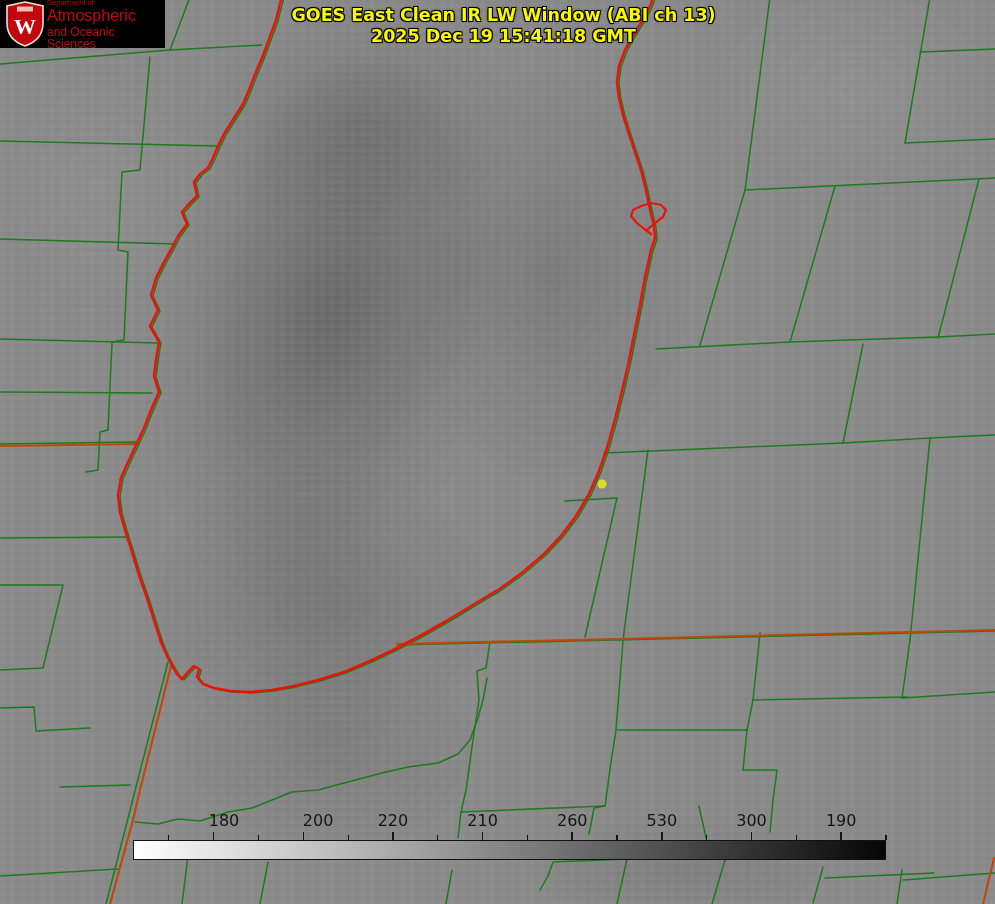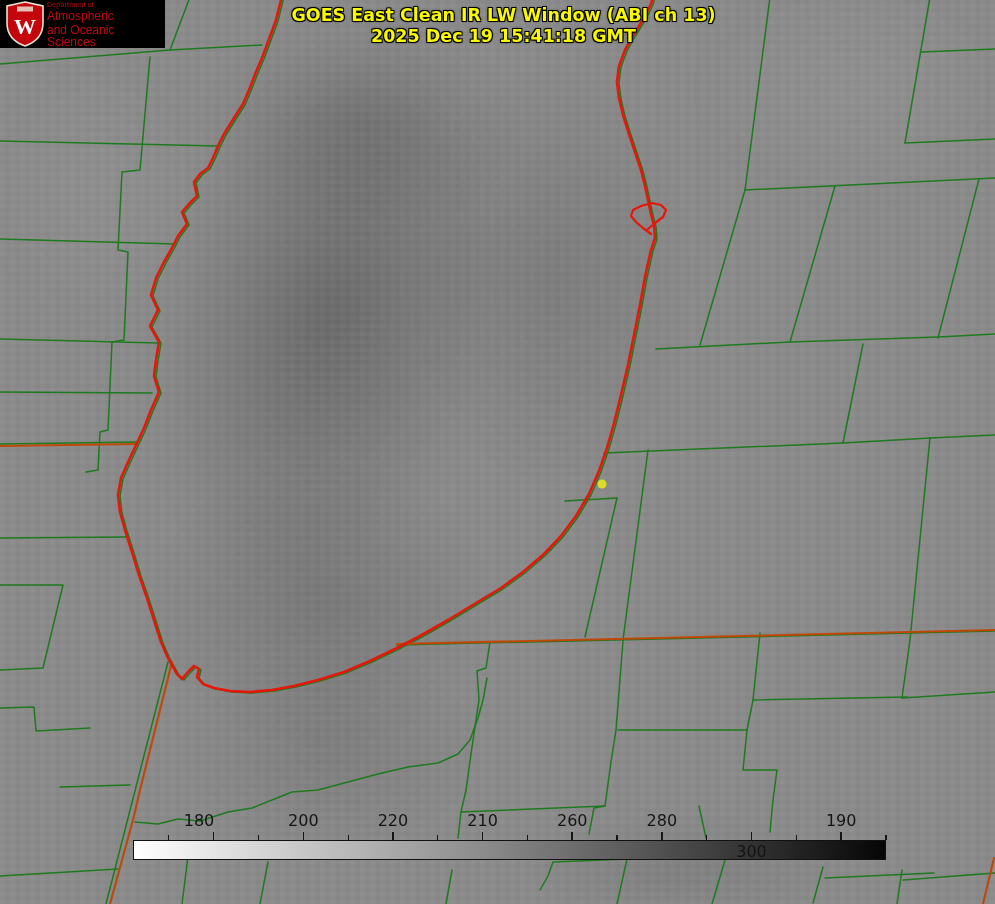--- a/index.html
+++ b/index.html
@@ -32,21 +32,21 @@
       repeating-linear-gradient(0deg,rgba(255,255,255,.016) 0 4px,rgba(0,0,0,.016) 4px 8px),
       repeating-linear-gradient(90deg,rgba(255,255,255,.014) 0 5px,rgba(0,0,0,.014) 5px 10px);}
   
   svg.map{position:absolute;left:0;top:0;}
   
   .logo{position:absolute;left:0;top:0;width:165px;height:48px;background:var(--logo-bg,#000);
         display:flex;align-items:center;}
   .crest{flex:0 0 40px;height:46px;margin:1px 2px 1px 5px;}
   .logo-text{color:var(--logo-text,#c5050c);line-height:1;padding-top:1px;}
   .logo-dept{font-size:7px;letter-spacing:.2px;margin-bottom:2px;}
-  .logo-l1{font-size:12px;margin-bottom:2px;}
+  .logo-l1{font-size:16px;margin-bottom:2px;}
   .logo-l2{font-size:12px;}
   
   .title{position:absolute;left:0;right:0;top:5px;text-align:center;
          transform:translateX(6px);
          color:var(--title-color,#f8f800);font-weight:bold;font-size:17.5px;line-height:21px;
          font-family:"DejaVu Sans","Liberation Sans",sans-serif;
          text-shadow:-1px -1px 0 #000,1px -1px 0 #000,-1px 1px 0 #000,1px 1px 0 #000,0 0 3px #000;}
   
   .colorbar{position:absolute;left:133px;top:840px;width:753px;height:20px;
             border:1px solid var(--cbar-border,#111);
@@ -156,33 +156,33 @@
     </div>
   </div>
 
   <div class="title">
     <div>GOES East Clean IR LW Window (ABI ch 13)</div>
     <div>2025 Dec 19 15:41:18 GMT</div>
   </div>
 
   <div class="colorbar"></div>
   <div id="ticks">
-      <div class="tick-label" style="left: 199px;">180</div>
+      <div class="tick-label" style="left: 224px;">180</div>
       <div class="tick-major" style="left: 212.879px;"></div>
-      <div class="tick-label" style="left: 303.321px;">200</div>
+      <div class="tick-label" style="left: 303.321px; text-align: right;">200</div>
       <div class="tick-major" style="left: 302.521px;"></div>
       <div class="tick-label" style="left: 392.964px;">220</div>
       <div class="tick-major" style="left: 392.164px;"></div>
       <div class="tick-label" style="left: 482.607px;">210</div>
       <div class="tick-major" style="left: 481.807px;"></div>
       <div class="tick-label" style="left: 572.25px;">260</div>
       <div class="tick-major" style="left: 571.45px;"></div>
-      <div class="tick-label" style="left: 661.893px;">280</div>
+      <div class="tick-label" style="left: 661.893px;">530</div>
       <div class="tick-major" style="left: 661.093px;"></div>
-      <div class="tick-label" style="left: 751.536px; margin-top: 31px;">300</div>
+      <div class="tick-label" style="left: 751.536px;">300</div>
       <div class="tick-major" style="left: 750.736px;"></div>
       <div class="tick-label" style="left: 841.179px;">190</div>
       <div class="tick-major" style="left: 840.379px;"></div>
       <div class="tick-minor" style="left: 168.257px;"></div>
       <div class="tick-minor" style="left: 257.9px;"></div>
       <div class="tick-minor" style="left: 347.543px;"></div>
       <div class="tick-minor" style="left: 437.186px;"></div>
       <div class="tick-minor" style="left: 526.829px;"></div>
       <div class="tick-minor" style="left: 616.471px;"></div>
       <div class="tick-minor" style="left: 706.114px;"></div>

